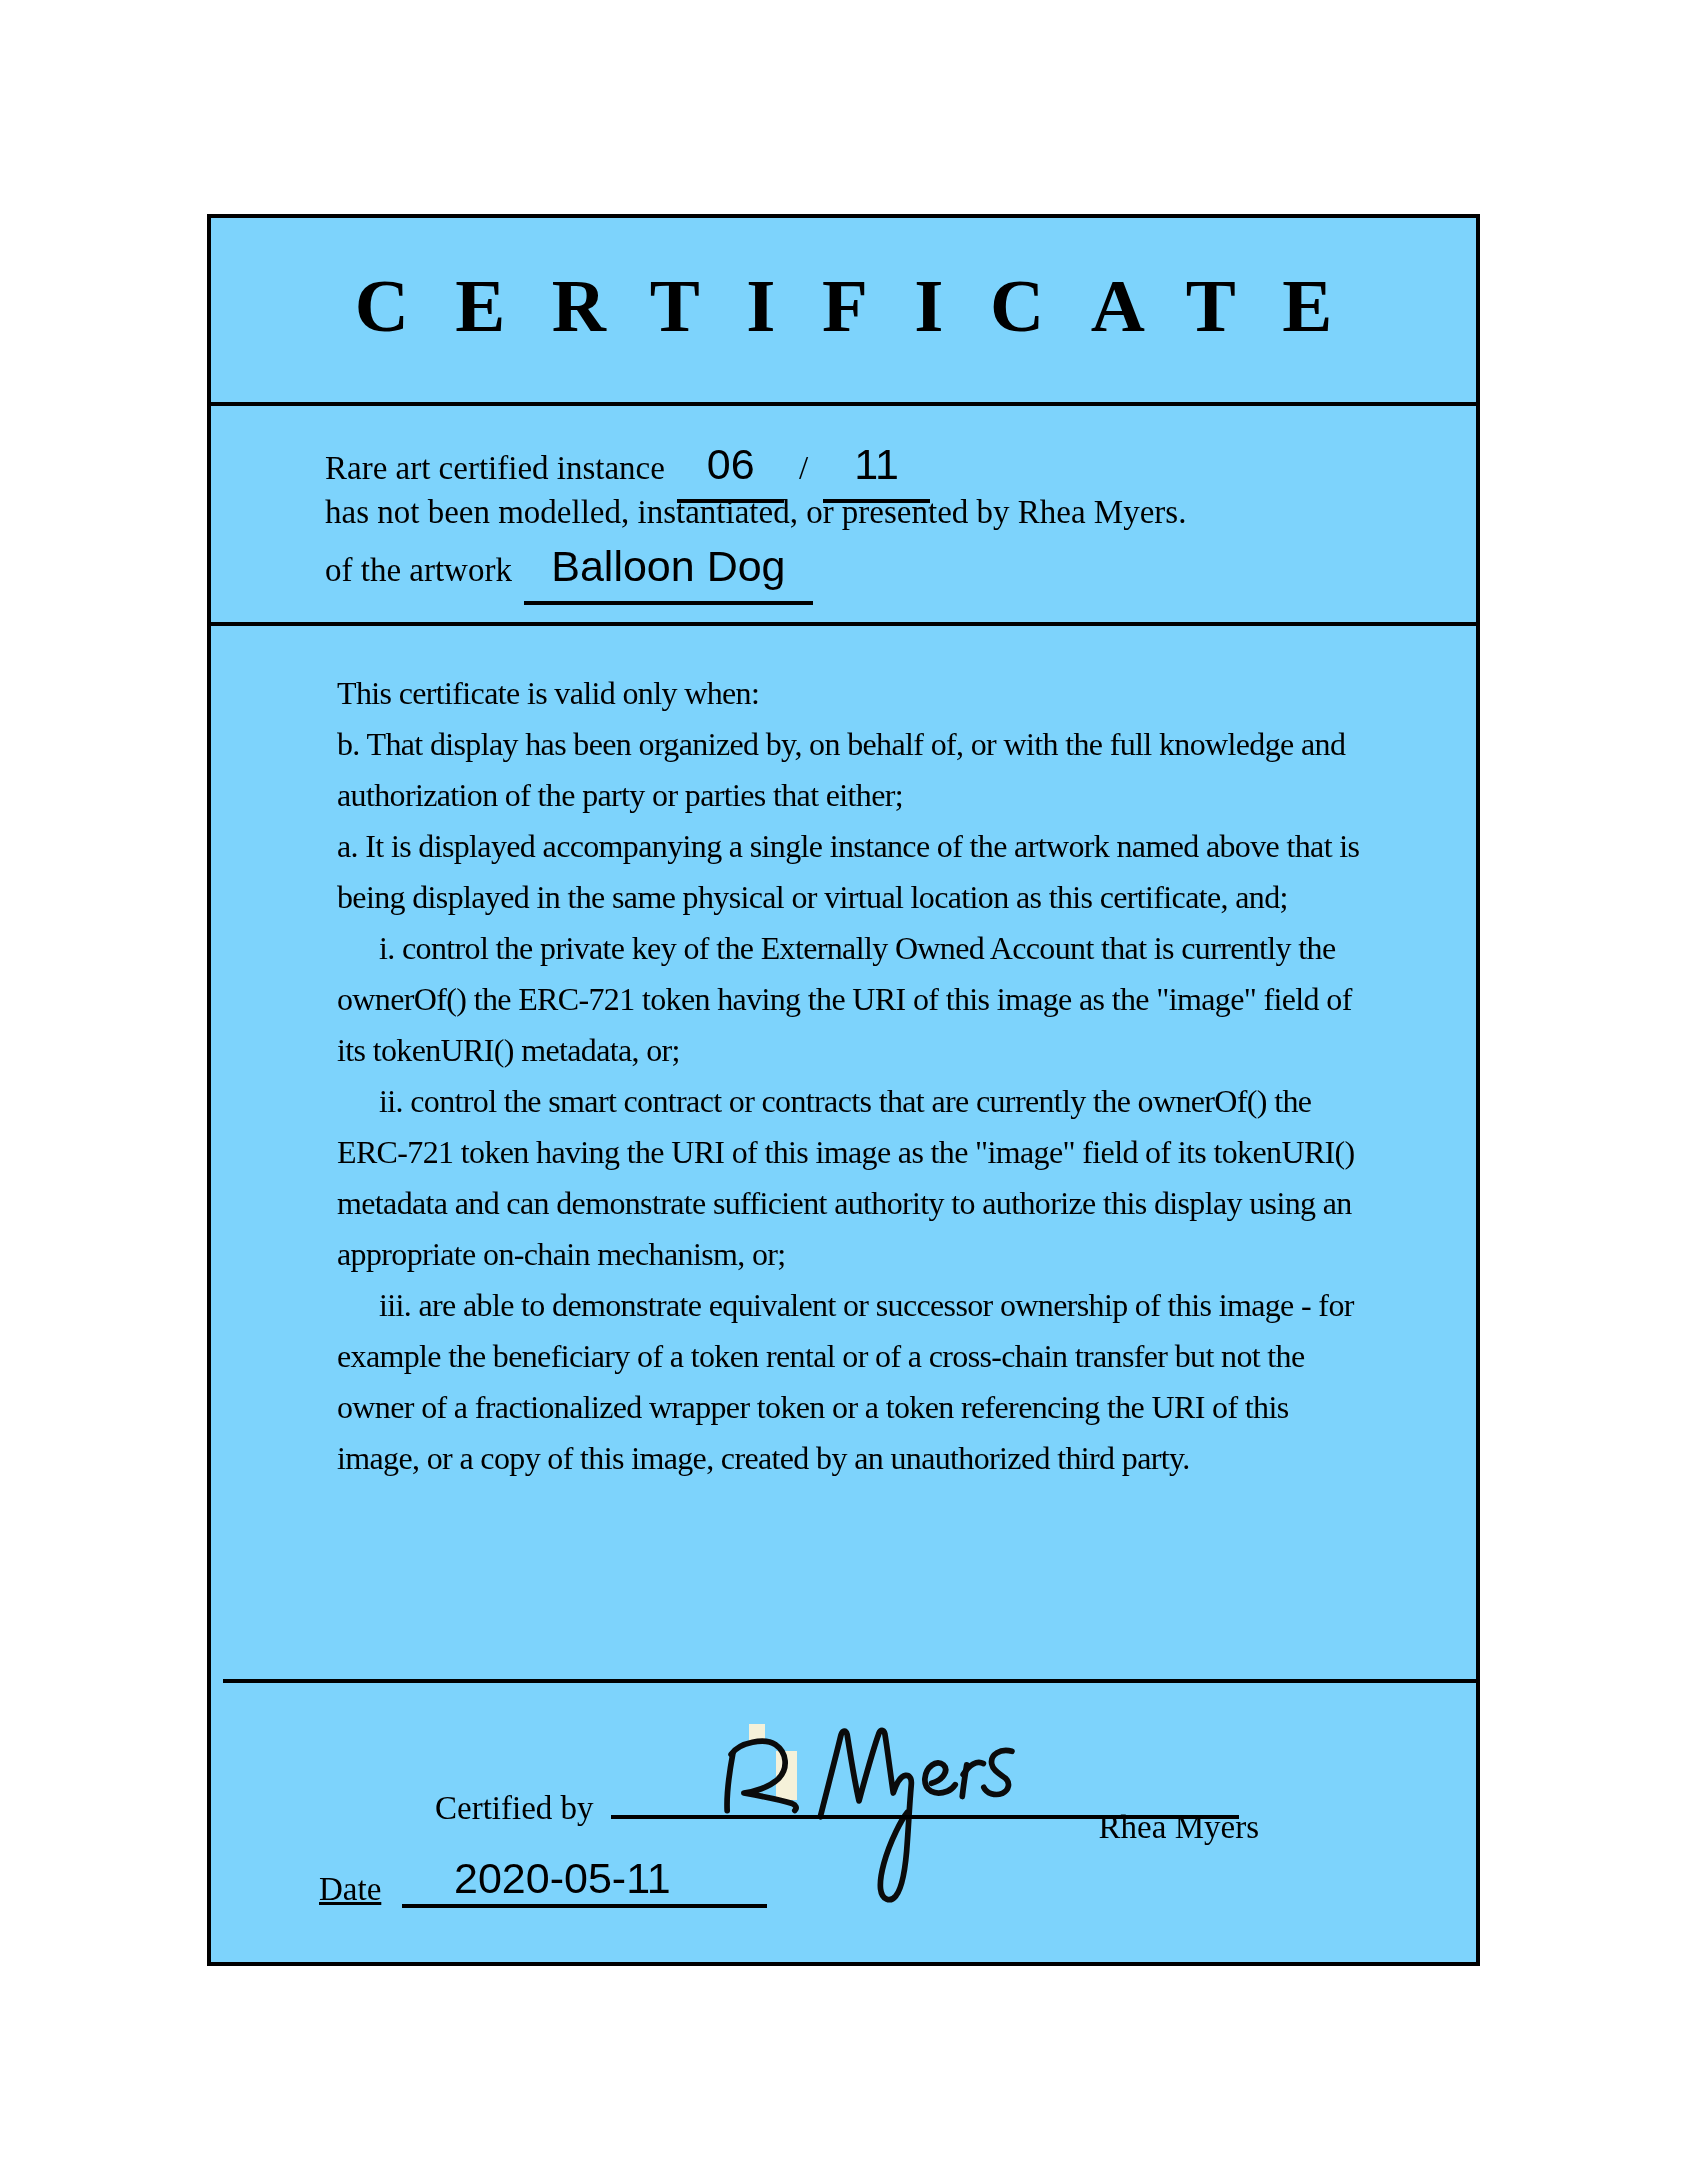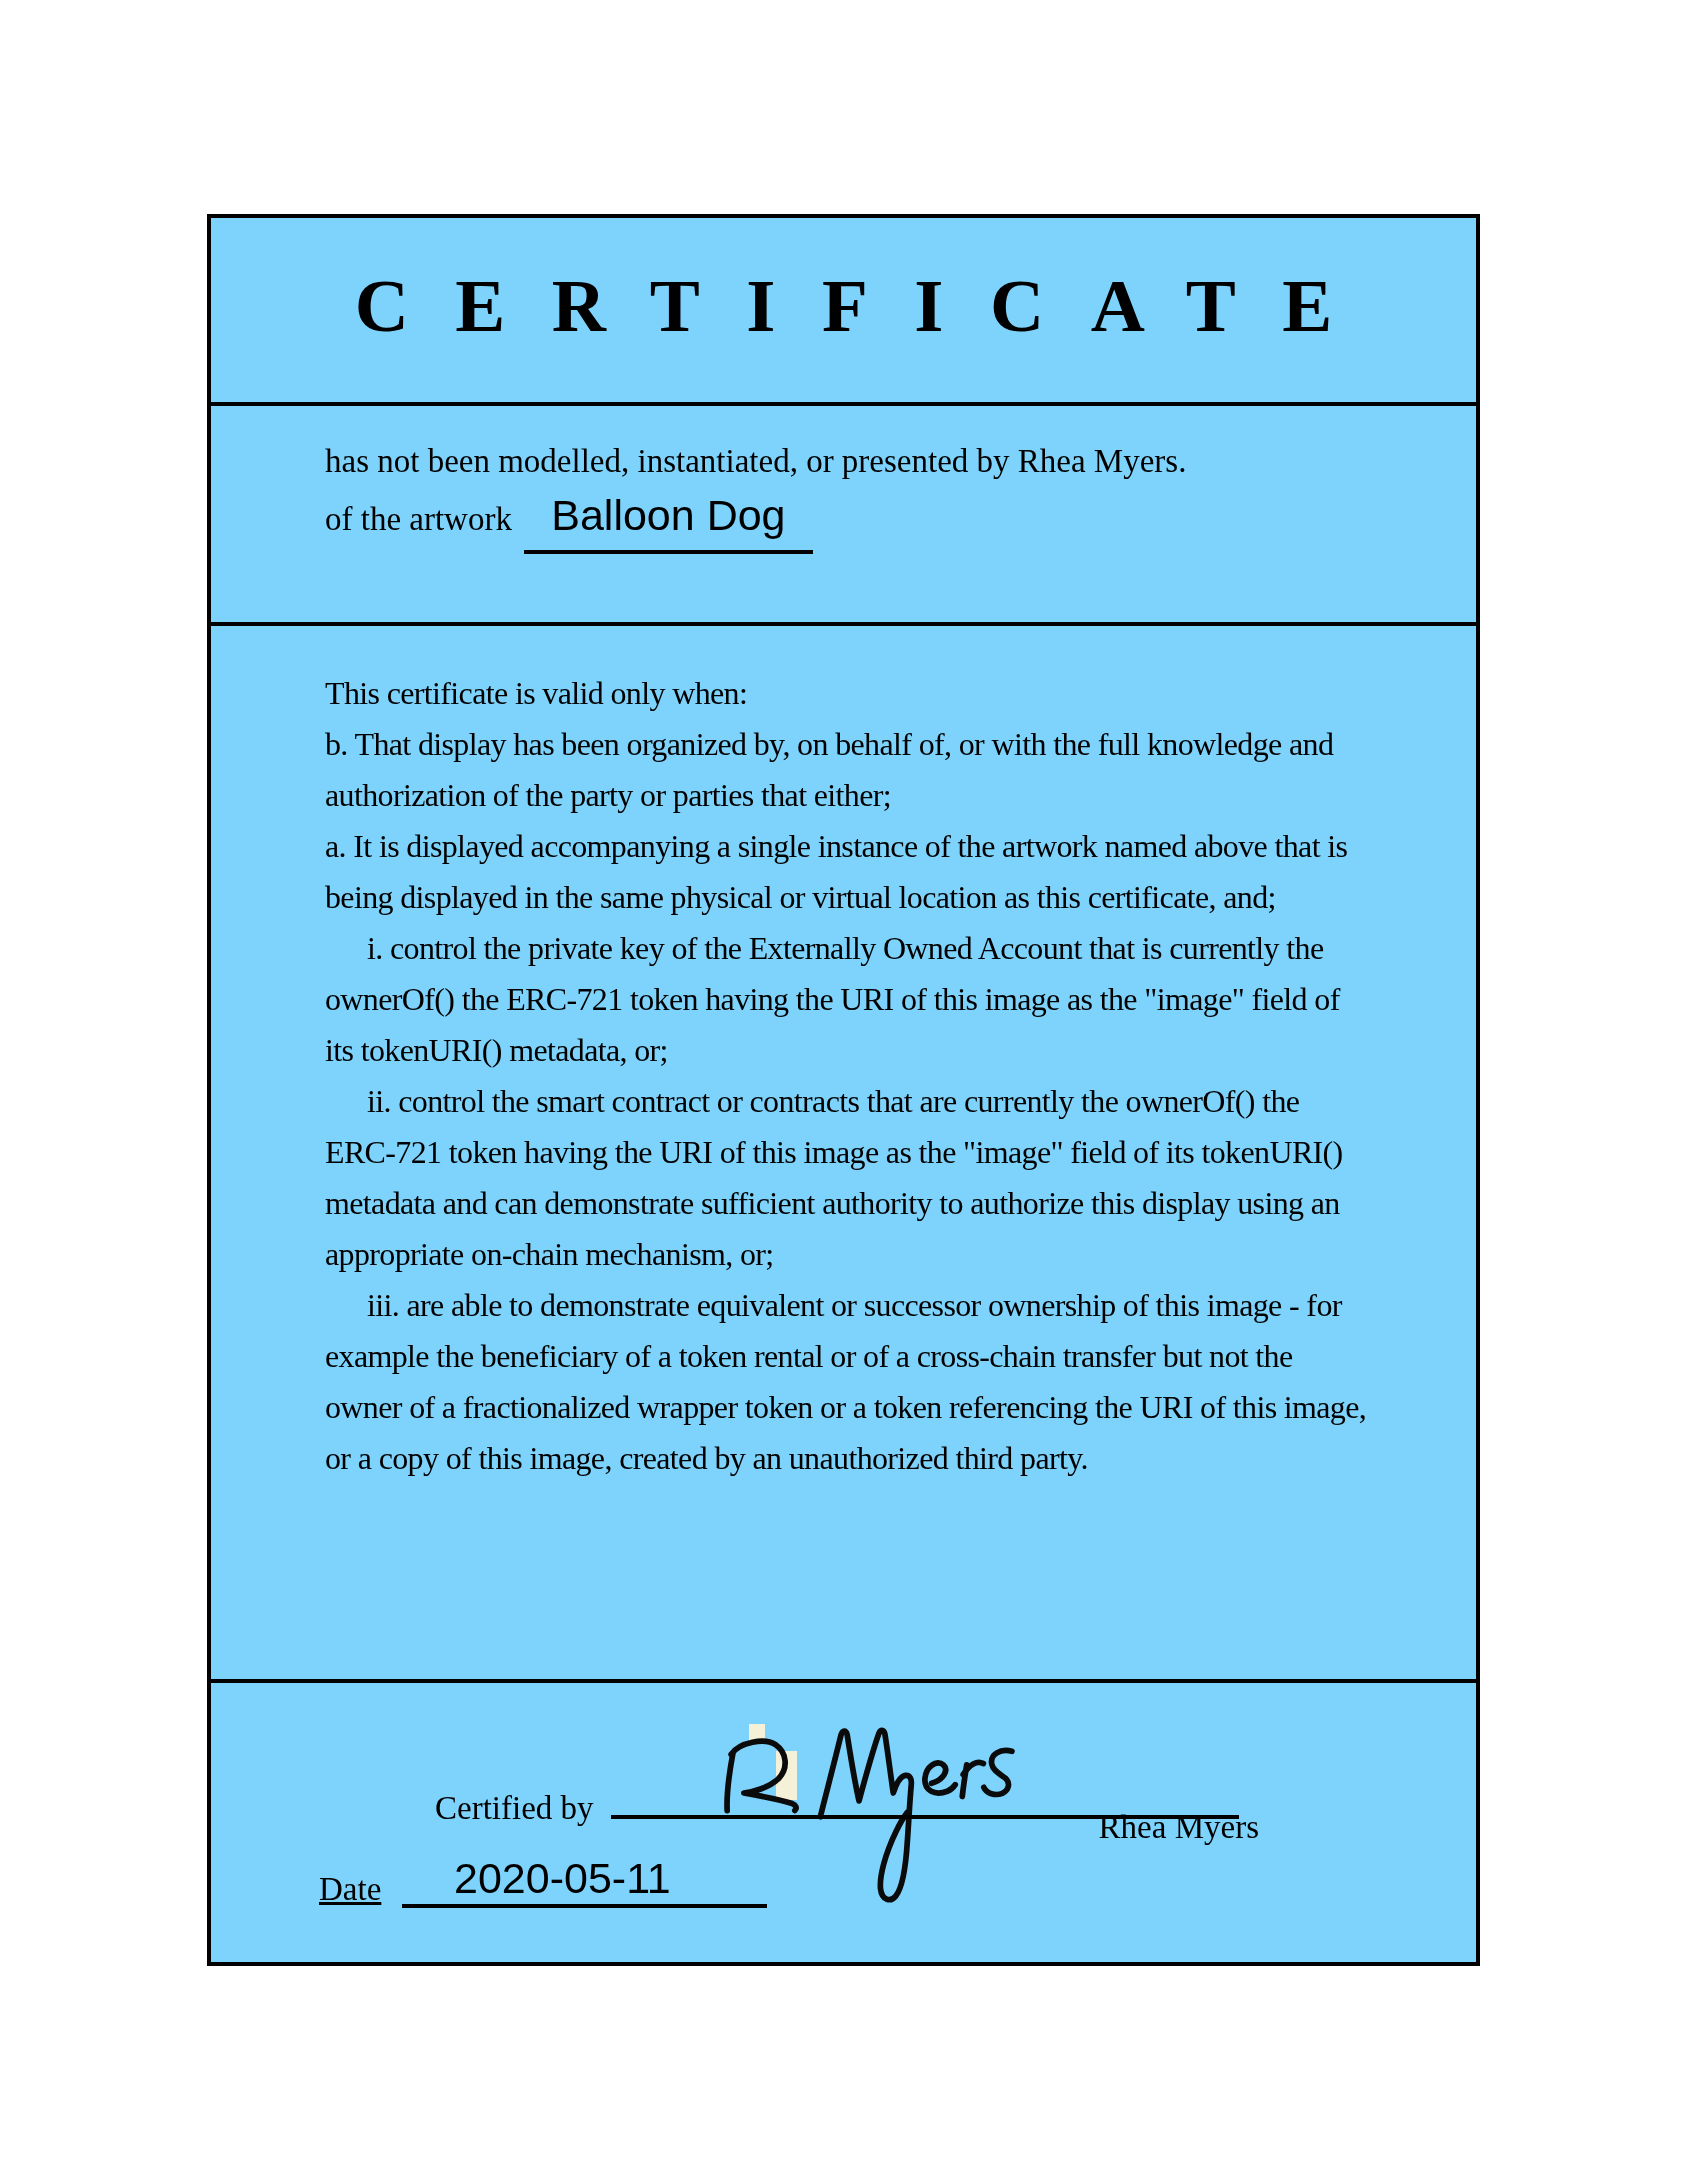--- a/index.html
+++ b/index.html
@@ -31,21 +31,21 @@
     border-bottom:4px solid #000;padding:0 24px 13px;
   }
   .field.num{min-width:59px;}
   .field.artwork{padding:0 27px 13px;}
   .slash{padding:0 2.6px;}
 
   
   .sec-terms{
     height:1057px;border-bottom:4.8px solid #000;
     padding:42px 105px 0 114px;
-    font-size:32px;line-height:51px;letter-spacing:-0.02em;
+    font-size:32px;line-height:51px;letter-spacing:-0.02em;margin-left:12px;
   }
   .sec-terms p{margin:0;}
   .sec-terms p.indent{text-indent:42px;}
 
   
   .sec-signature{position:relative;height:278px;font-size:33px;border-radius:30px;}
   .certified-label{position:absolute;left:224px;top:109px;line-height:33px;}
   .sig-line{position:absolute;left:400px;top:132px;width:628px;border-top:4.4px solid #000;}
   .printed-name{position:absolute;right:217px;top:128px;line-height:33px;}
   .date-label{position:absolute;left:108px;top:190px;line-height:33px;text-decoration:underline;}
@@ -63,20 +63,26 @@
 </head>
 <body>
 
 <div class="certificate">
 
   <div class="sec sec-title">
     <h1 class="title-text">CERTIFICATE</h1>
   </div>
 
   <div class="sec sec-fields">
+    <div class="f-row">
+      <span>Rare art certified instance</span>
+      <span class="field num">06</span>
+      <span class="slash">/</span>
+      <span class="field num">11</span>
+    </div>
     <div class="f-row">
       <span>has not been modelled, instantiated, or presented by Rhea Myers.</span>
     </div>
     <div class="f-row">
       <span>of the artwork</span>
       <span class="field artwork">Balloon Dog</span>
     </div>
   </div>
 
   <div class="sec sec-terms">

